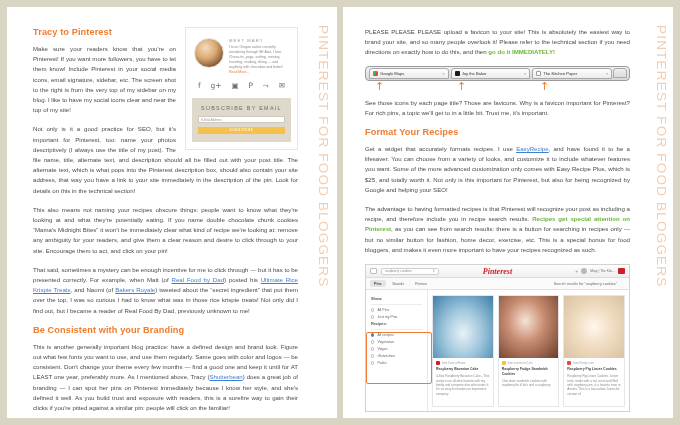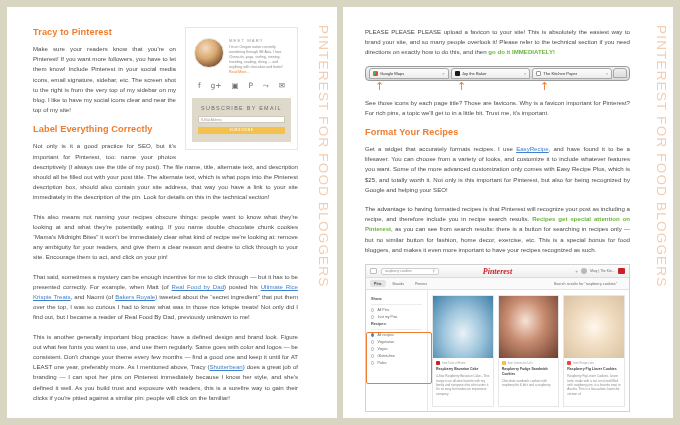--- a/index.html
+++ b/index.html
@@ -227,25 +227,25 @@
             <div class="sub-title">SUBSCRIBE BY EMAIL</div>
             <div class="sub-input">E-Mail Address</div>
             <div class="sub-btn">SUBSCRIBE</div>
           </div>
         </div>
       </div>
 
       <h2 class="section">Tracy to Pinterest</h2>
       <p class="body">Make sure your readers know that you're on Pinterest! If you want more followers, you have to let them know!   Include Pinterest in your social media icons, email signature, sidebar, etc.    The screen shot to the right is from the very top of my sidebar on my blog.  I like to have my social icons clear and near the top of my site!</p>
 
-      <h2 class="section">Label Everything Correctly</h2>
       <p class="body">Not only is it a good practice for SEO, but it's important for Pinterest, too: name your photos descriptively (I always use the title of my post).   The file   name,   title, alternate text, and description should all be filled out with your post title.   The alternate text, which is what pops into the Pinterest description box, should also contain your site address, that way you have a link to your site immediately in the description of the pin. Look for details on this in the technical section!</p>
       <p class="body">This also means not naming your recipes obscure things: people want to know what they're looking at and what they're potentially eating.  If you name double chocolate chunk cookies “Mama's Midnight Bites” it won't be immediately clear what kind of recipe we're looking at: remove any ambiguity for your readers, and give them a clear reason and desire to click through to your site.  Encourage them to act, and click on your pin!</p>
       <p class="body"><span>That said, sometimes a mystery can be enough incentive for me to click through — but it has to be presented correctly.   For example, when Matt (of </span><a class="link" href="#">Real Food by Dad</a><span>) posted his </span><a class="link" href="#">Ultimate Rice Krispie Treats</a><span>, and Naomi (of </span><a class="link" href="#">Bakers Royale</a><span>) tweeted about the “secret ingredient” that put them over the top, I was so curious I had to know what was in those rice krispie treats!  Not only did I find out, but I became a reader of Real Food By Dad, previously unknown to me!</span></p>
 
+      <h2 class="section">Be Consistent with your Branding</h2>
       <p class="body"><span>This is another generally important blog practice: have a defined design and brand look. Figure out what few fonts you want to use, and use them regularly.  Same goes with color and logos — be consistent.  Don't change your theme every few months — find a good one and keep it until for AT LEAST one year, preferably more.    As I mentioned above, Tracy (</span><a class="link" href="#">Shutterbean</a><span>) does a great job of branding — I can spot her pins on Pinterest immediately because I know her style, and she's defined it well.   As you build trust and exposure with readers, this is a surefire way to gain their clicks if you're pitted against a similar pin: people will click on the familiar!</span></p>
     </div>
   </div>
 
   <div class="gutter"></div>
 
   <div class="page page-right">
     <div class="vertical">PINTEREST FOR FOOD BLOGGERS</div>
 
     <div class="content">

